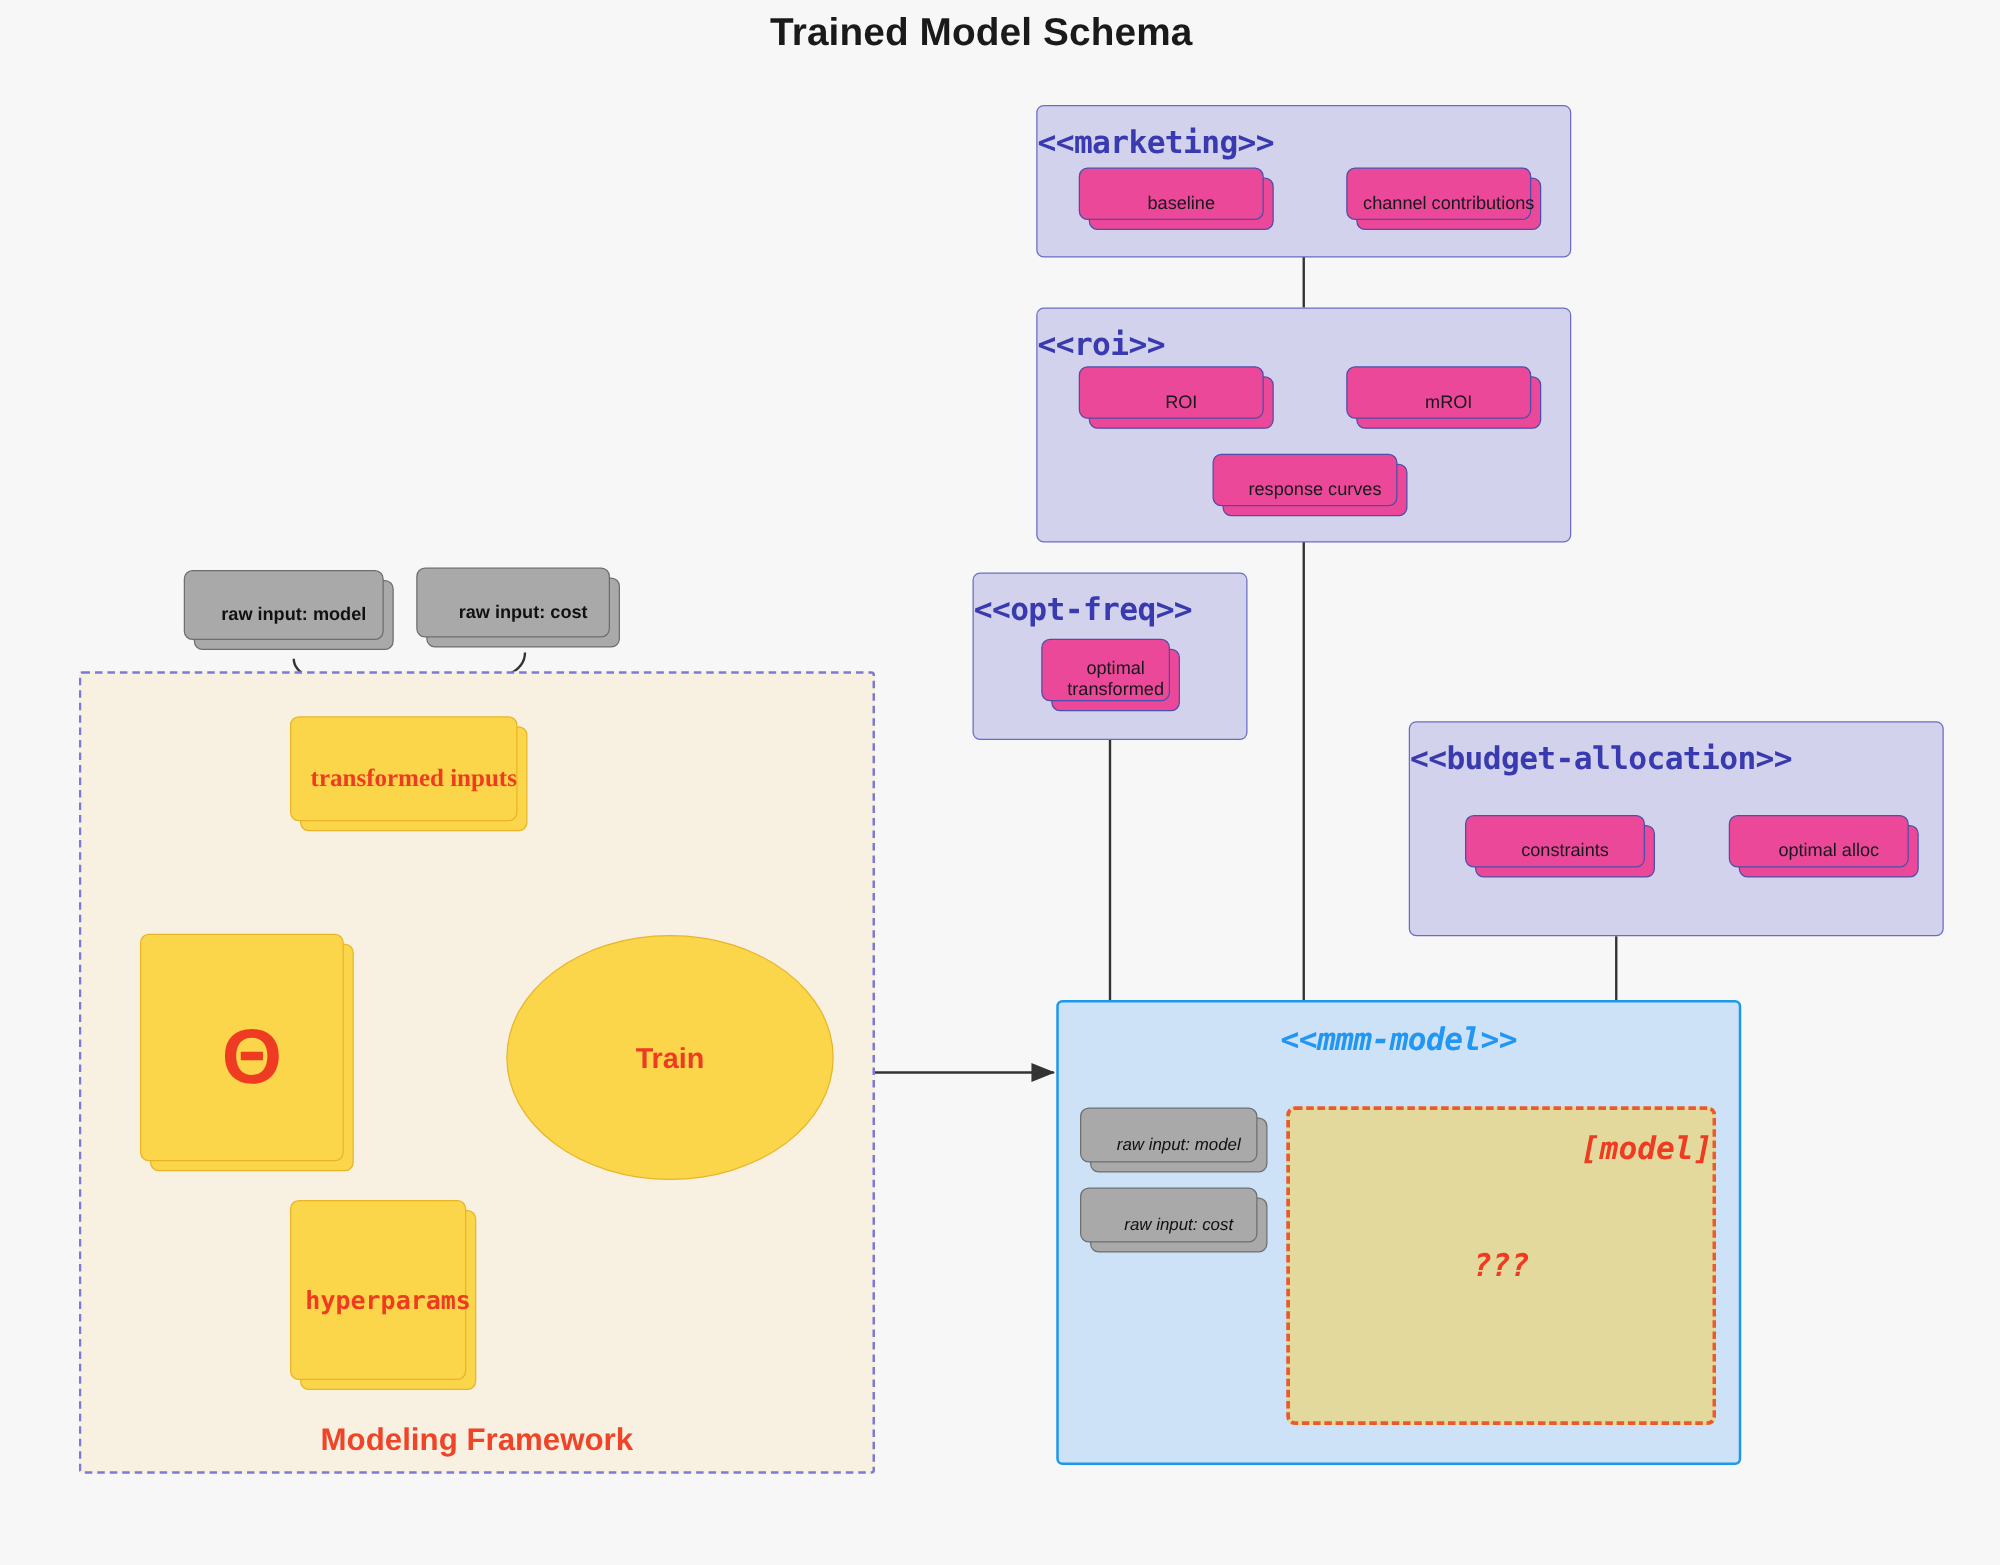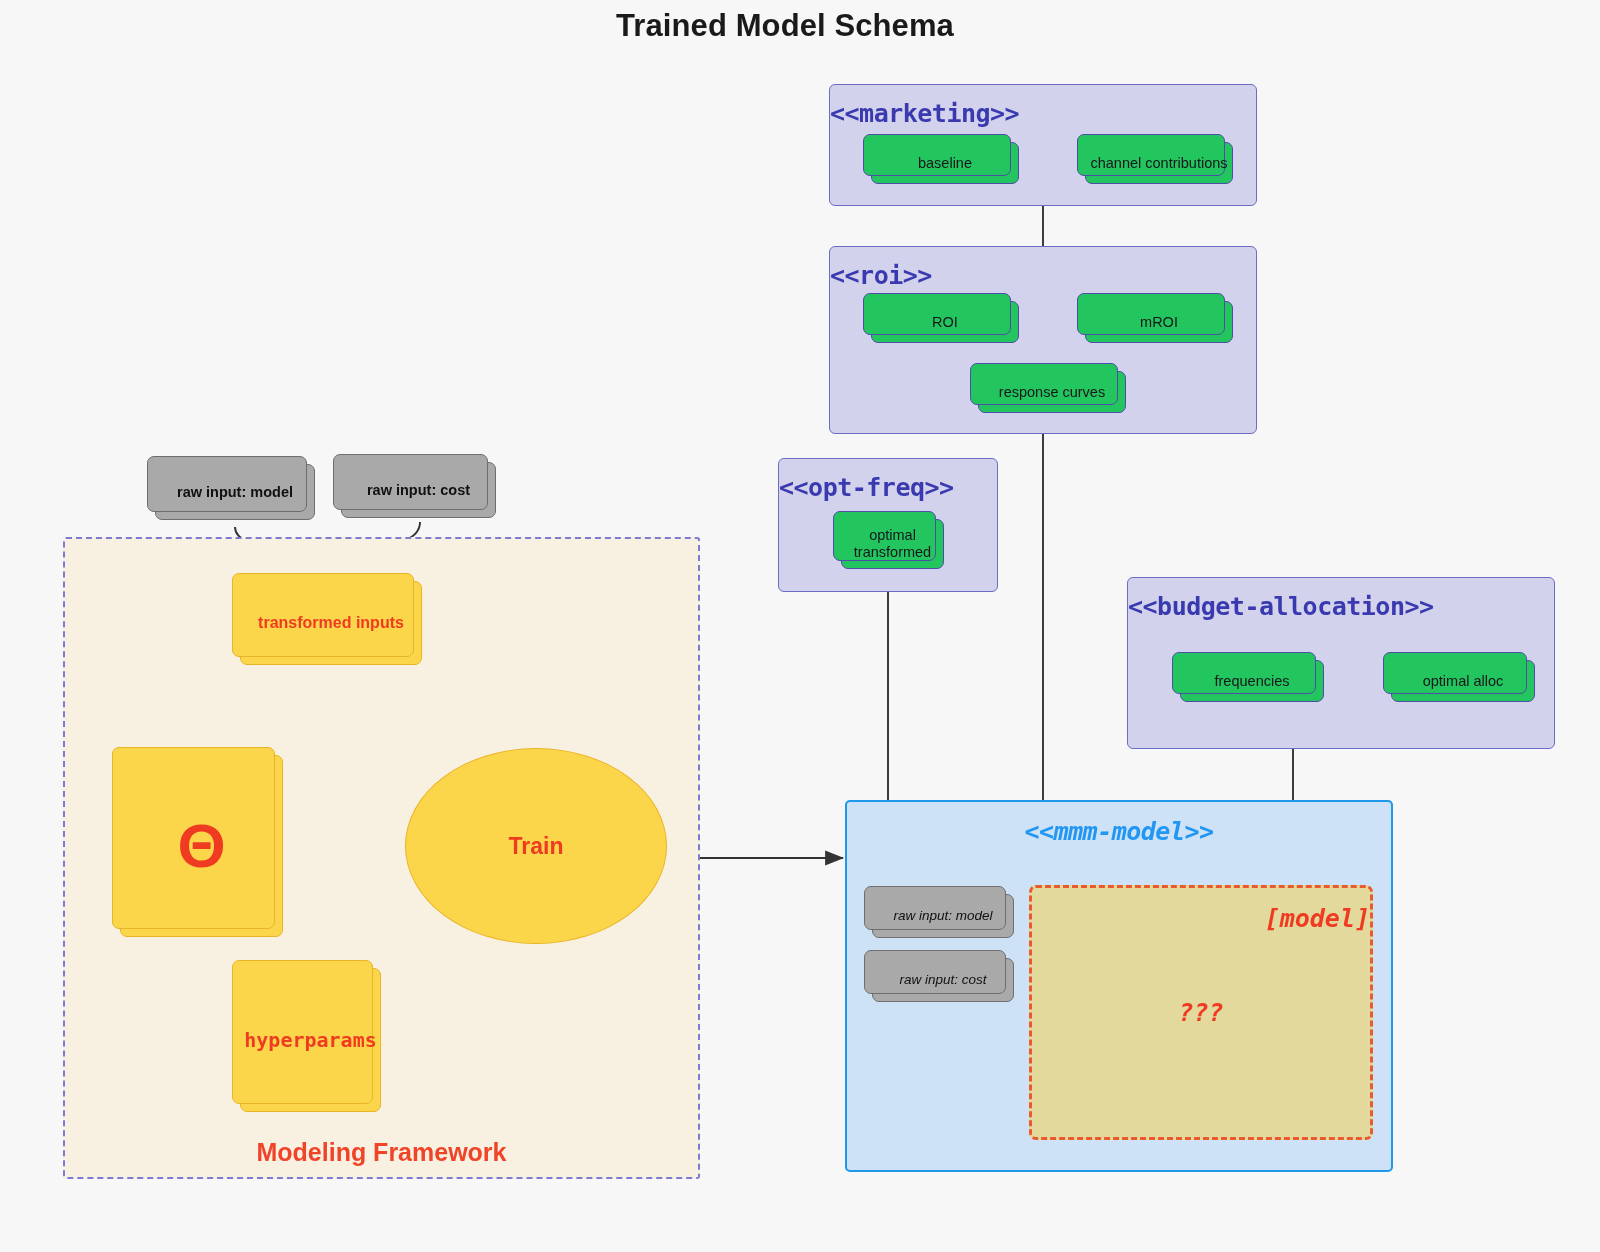--- a/index.html
+++ b/index.html
@@ -83,21 +83,21 @@
     text-align: left;
     font-family: "DejaVu Sans Mono", "Liberation Mono", monospace;
     font-weight: bold;
     font-size: 25px;
     color: #3a3ab0;
     letter-spacing: -0.5px;
   }
 
   
   .box-purple {
-    background: #22c55e;
+    background: #ec4899;
     border: 1.6px solid #4e4ea8;
     border-radius: 7px;
     color: #17171c;
     font-size: 14.5px;
     font-family: "Liberation Sans", sans-serif;
   }
 
   
   .group-blue {
     position: absolute;
@@ -171,23 +171,23 @@
   }
 
   
   .box-yellow {
     background: #fcd64a;
     border: 1.8px solid #e8b526;
     border-radius: 7px;
     color: #ef3b22;
   }
   .box-yellow.bold-sans {
-    font-size: 16px;
-    font-weight: bold;
-    font-family: Liberation Sans, sans-serif;
+    font-size: 20px;
+    font-weight: bold;
+    font-family: Liberation Serif, serif;
   }
   .box-yellow.mono {
     font-size: 20px;
     font-weight: bold;
     font-family: "DejaVu Sans Mono", "Liberation Mono", monospace;
   }
   .box-yellow.theta {
     font-size: 62px;
     font-weight: bold;
     font-family: "Liberation Sans", sans-serif;
@@ -285,21 +285,21 @@
     <div class="group-title" style="top:14px;">&lt;&lt;opt-freq&gt;&gt;</div>
     <div class="node stack box-purple" style="left:62px; top:60px; width:103px; height:50px; flex-direction:column;">
       <span class="lbl">optimal</span>
       <span class="lbl">transformed</span>
     </div>
   </div>
 
   <div class="group-purple" style="left:1079px; top:577px; width:428px; height:172px;margin-left:48px;">
     <div class="group-title" style="top:14px;">&lt;&lt;budget-allocation&gt;&gt;</div>
     <div class="node stack box-purple" style="left:52px; top:82px; width:144px; height:42px;">
-      <span class="lbl">frequencies</span>
+      <span class="lbl">constraints</span>
     </div>
     <div class="node stack box-purple" style="left:263px; top:82px; width:144px; height:42px;">
       <span class="lbl">optimal alloc</span>
     </div>
   </div>
 
   <div class="group-blue" style="left:845px; top:800px; width:548px; height:372px;font-style:italic;">
     <div class="group-title-blue" style="top:15px;">&lt;&lt;mmm-model&gt;&gt;</div>
 
     <div class="node stack box-gray small" style="left:25px; top:92px; width:142px; height:44px;">

